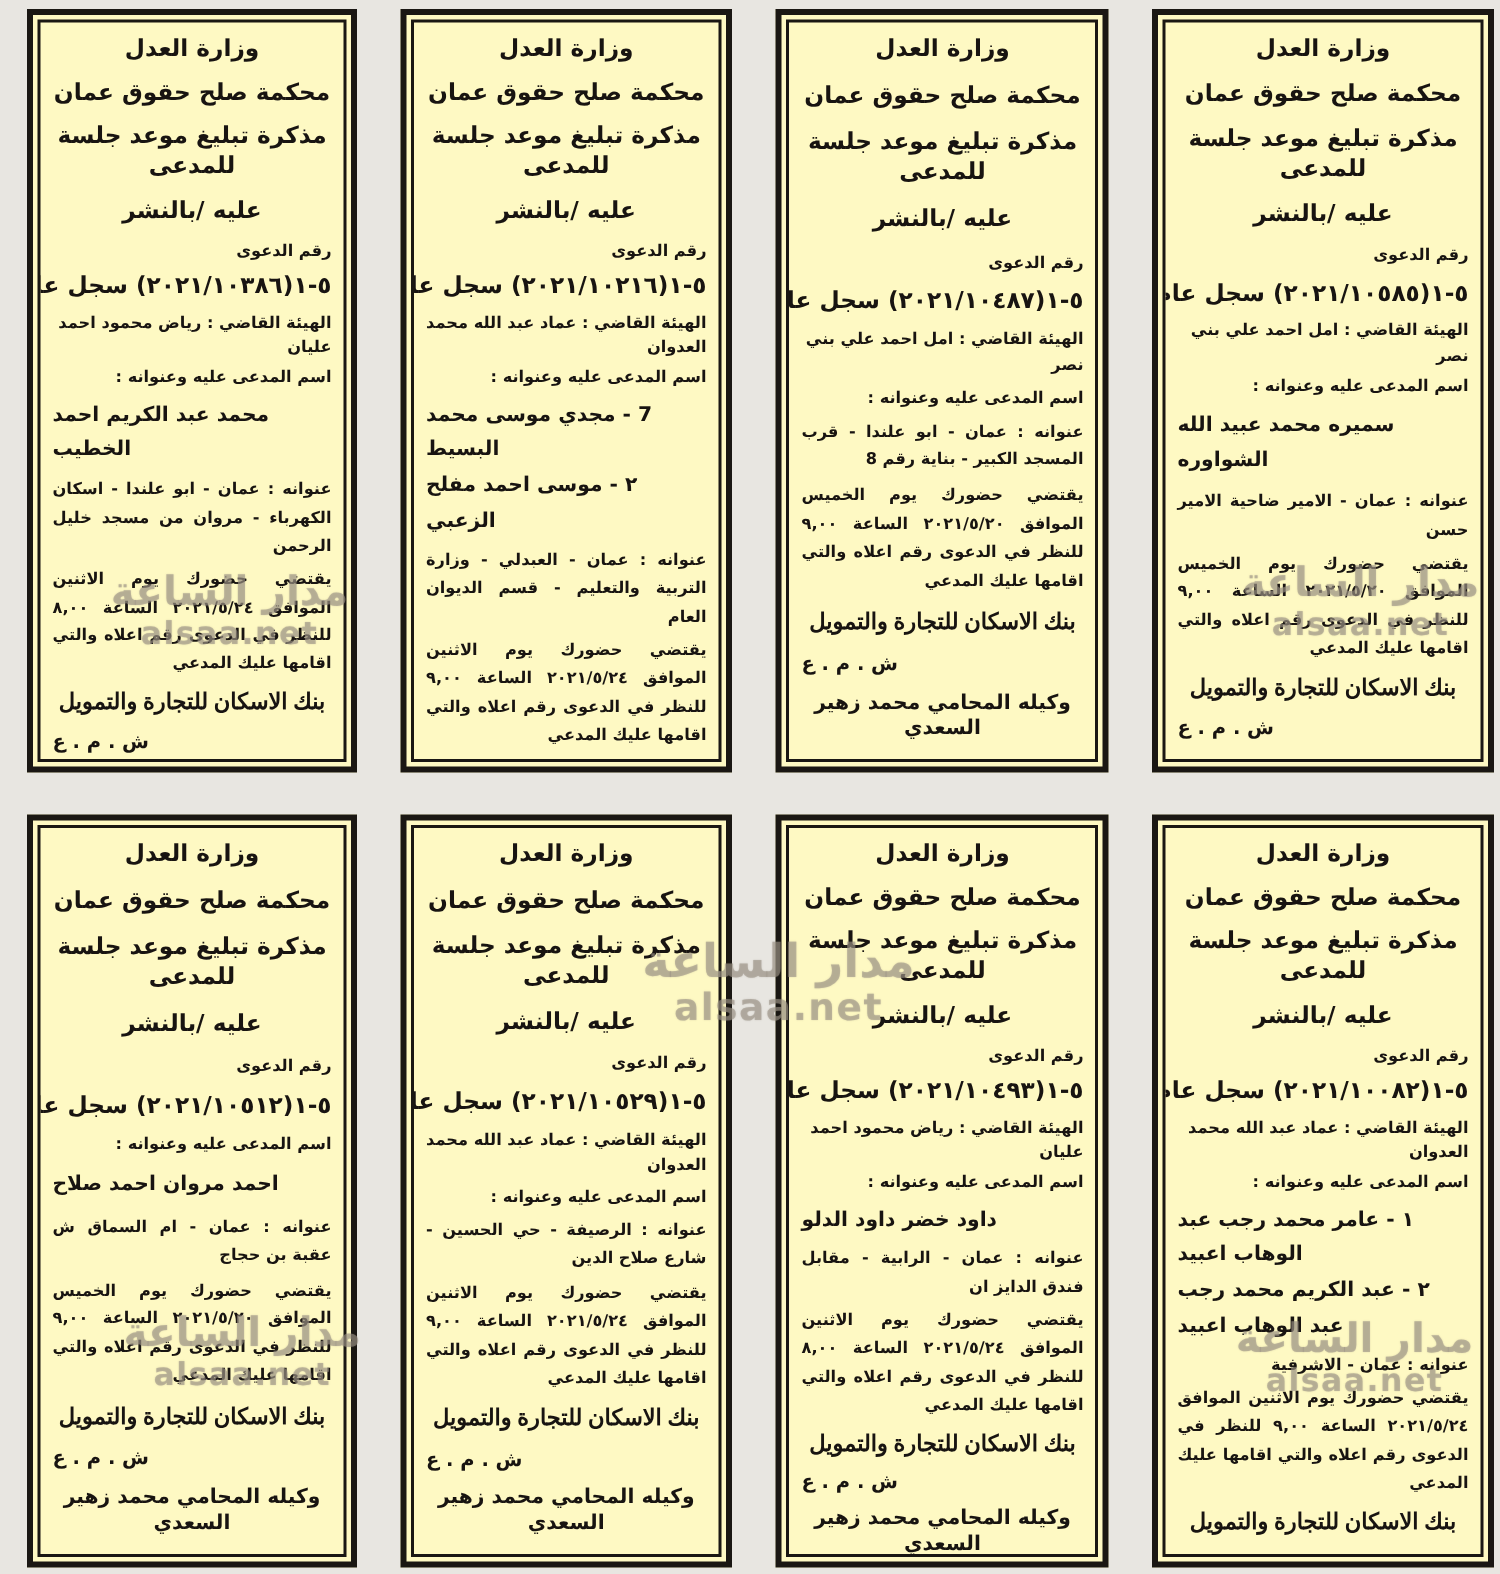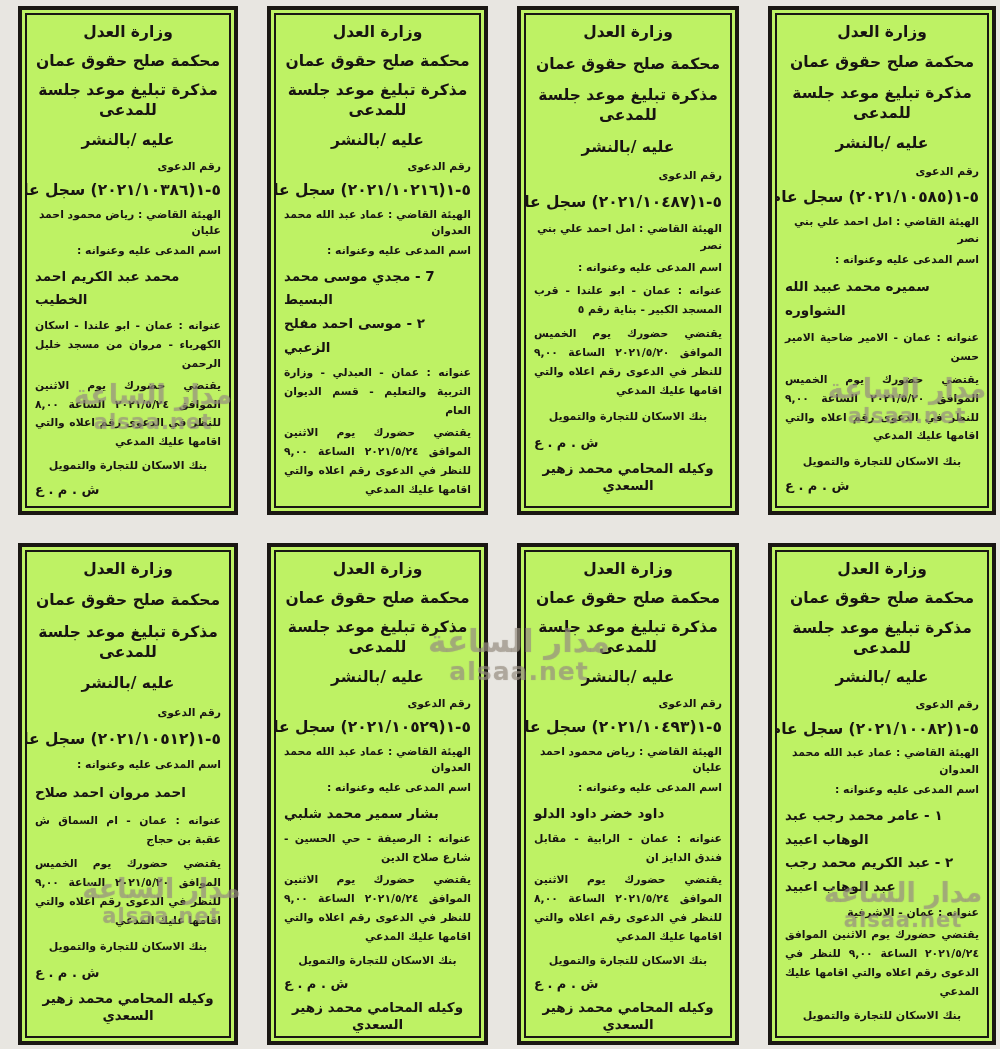--- a/index.html
+++ b/index.html
@@ -11,38 +11,38 @@
   }
   .grid{
     position:absolute;inset:0;
     padding:6px 4px 0 10px;
     display:grid;
     grid-template-columns:228px 222px 221px 220px;
     grid-template-rows:509px 502px;
     column-gap:29px;row-gap:28px;
   }
   .notice{
-    background:#bef264;
+    background:#fef9c3;
     border:4px solid #1a1713;
     padding:3px;box-sizing:border-box;
   }
   .frame{
     border:2px solid #1a1713;
     height:100%;box-sizing:border-box;
     padding:7px 8px 5px;
     display:flex;flex-direction:column;justify-content:space-between;
     overflow:hidden;
   }
   .h{ text-align:center;font-size:15.5px;line-height:1.3;margin:0 0 9px; }
   .small{ font-size:10.8px;line-height:1.55;text-align:right;margin:0 0 3px; }
   .label{ margin-bottom:5px; }
   .case{ font-size:15.5px;text-align:right;line-height:1.3;margin:0 0 6px;white-space:nowrap; }
   .name{ font-size:13.5px;text-align:left;line-height:1.75;margin:2px 0 5px;white-space:pre-line; }
   .just{ text-align:justify;line-height:1.75; }
-  .bank{ font-size:11px;text-align:center;line-height:1.3;margin:4px 0 8px; }
+  .bank{ font-size:15px;text-align:center;line-height:1.3;margin:4px 0 8px;font-family:Liberation Serif, serif; }
   .sh{ font-size:13px;text-align:left;line-height:1.2;margin:0 0 7px; }
   .agent{ font-size:13.5px;text-align:center;line-height:1.3;margin:0 0 6px; }
   .wm{
     position:absolute;z-index:5;pointer-events:none;
     text-align:center;color:rgba(158,149,136,0.55);
     text-shadow:0 0 1px rgba(120,112,100,0.35);
     margin-left:16px;
   }
   .wm .l1{ font-size:27px;line-height:1.1; }
   .wm .l2{ font-size:21px;line-height:1.15;letter-spacing:1px;direction:ltr;text-align:center; }
@@ -80,21 +80,21 @@
   <article class="notice">
     <div class="frame">
       <div class="h">وزارة العدل</div>
       <div class="h">محكمة صلح حقوق عمان</div>
       <div class="h">مذكرة تبليغ موعد جلسة للمدعى</div>
       <div class="h">عليه /بالنشر</div>
       <div class="small label">رقم الدعوى</div>
       <div class="case">٥-١(٢٠٢١/١٠٤٨٧) سجل عام</div>
       <div class="small">الهيئة القاضي : امل احمد علي بني نصر</div>
       <div class="small">اسم المدعى عليه وعنوانه :</div>
-      <div class="small just">عنوانه : عمان - ابو علندا - قرب المسجد الكبير - بناية رقم ٥</div>
+      <div class="small just">عنوانه : عمان - ابو علندا - قرب المسجد الكبير - بناية رقم 8</div>
       <div class="small just">يقتضي حضورك يوم الخميس الموافق ٢٠٢١/٥/٢٠ الساعة ٩,٠٠ للنظر في الدعوى رقم اعلاه والتي اقامها عليك المدعي</div>
       <div class="bank">بنك الاسكان للتجارة والتمويل</div>
       <div class="sh">ش . م . ع</div>
       <div class="agent">وكيله المحامي محمد زهير السعدي</div>
 
     </div>
   </article>
 
   <article class="notice">
     <div class="frame">
@@ -176,21 +176,20 @@
   <article class="notice">
     <div class="frame">
       <div class="h">وزارة العدل</div>
       <div class="h">محكمة صلح حقوق عمان</div>
       <div class="h">مذكرة تبليغ موعد جلسة للمدعى</div>
       <div class="h">عليه /بالنشر</div>
       <div class="small label">رقم الدعوى</div>
       <div class="case">٥-١(٢٠٢١/١٠٥٢٩) سجل عام</div>
       <div class="small">الهيئة القاضي : عماد عبد الله محمد العدوان</div>
       <div class="small">اسم المدعى عليه وعنوانه :</div>
-      <div class="name">بشار سمير محمد شلبي</div>
       <div class="small just">عنوانه : الرصيفة - حي الحسين - شارع صلاح الدين</div>
       <div class="small just">يقتضي حضورك يوم الاثنين الموافق ٢٠٢١/٥/٢٤ الساعة ٩,٠٠ للنظر في الدعوى رقم اعلاه والتي اقامها عليك المدعي</div>
       <div class="bank">بنك الاسكان للتجارة والتمويل</div>
       <div class="sh">ش . م . ع</div>
       <div class="agent">وكيله المحامي محمد زهير السعدي</div>
 
     </div>
   </article>
 
   <article class="notice">

